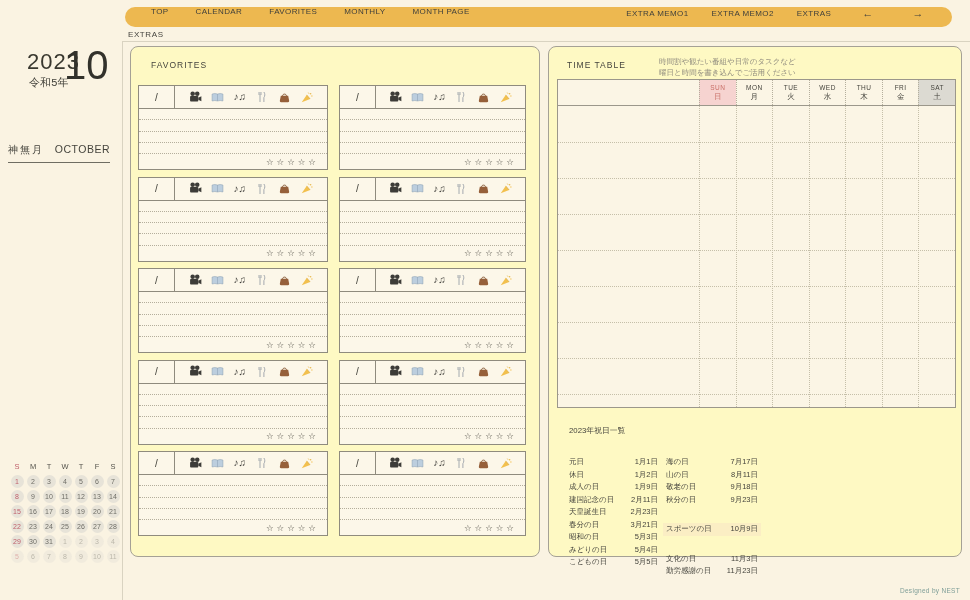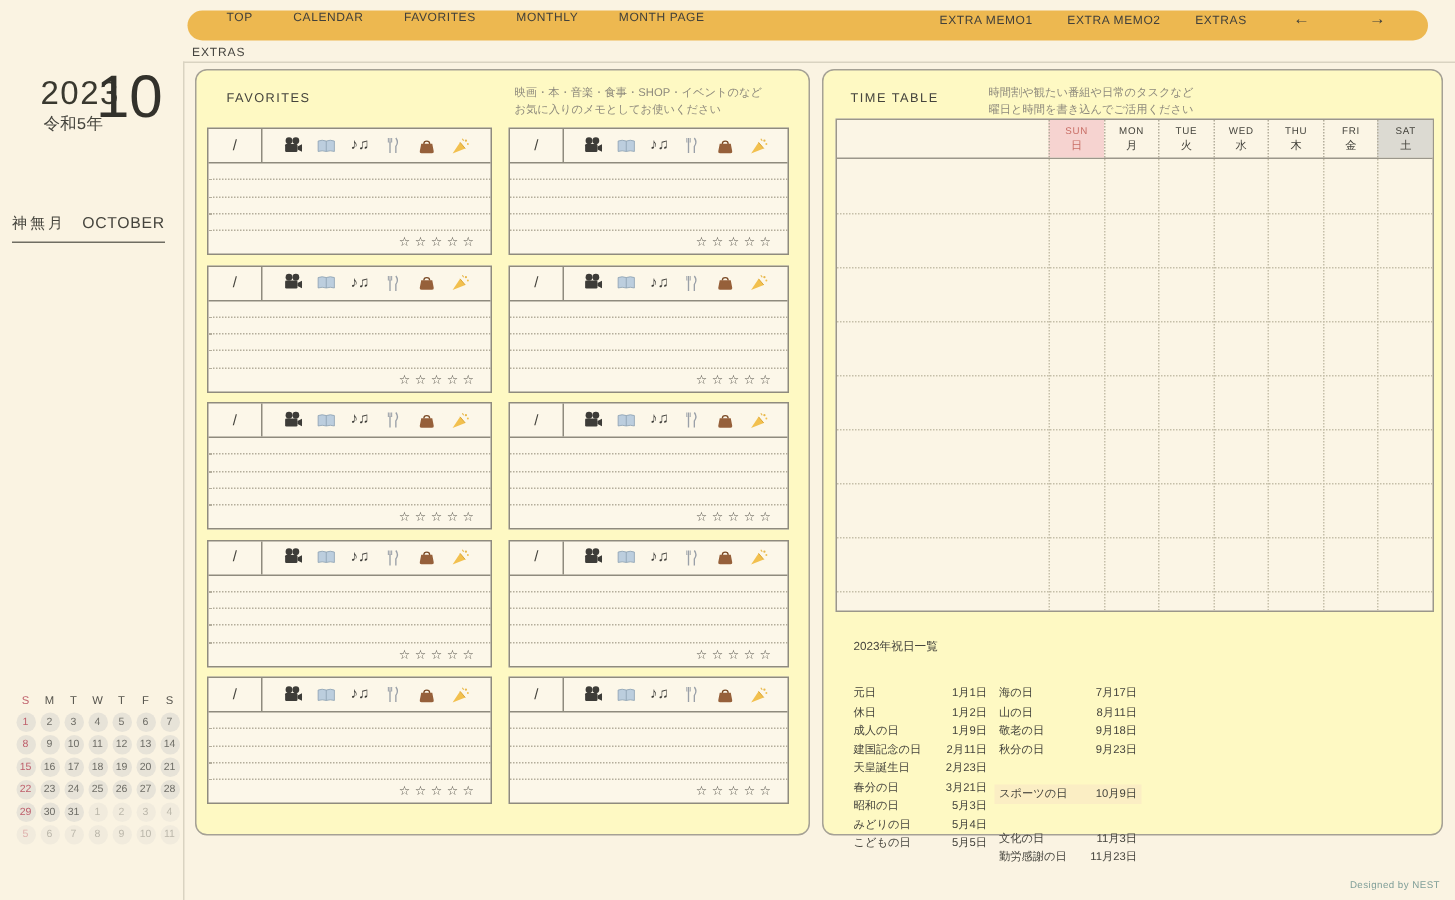--- a/index.html
+++ b/index.html
@@ -290,24 +290,20 @@
         <div class="mc-day">10</div>
       </div>
       <div class="mc-cell out">
         <div class="mc-day">11</div>
       </div>
     </div>
   </div>
 
 <div class="panel" id="favorites-panel">
   <div class="panel-title">FAVORITES</div>
-  <div class="panel-note">
-    <div>映画・本・音楽・食事・SHOP・イベントのなど</div>
-    <div>お気に入りのメモとしてお使いください</div>
-  </div>
   <div class="fav-grid" id="fav-grid">
       <div class="fav-box">
         <div class="fav-head">
           <div class="fav-slash">/</div>
           <div class="fav-icons">
             <div class="fav-icon">
               <svg viewBox="0 0 12 12" width="13" height="13">
                 <circle cx="3.4" cy="2.6" r="2.1" fill="#3d3c38"></circle>
                 <circle cx="7.6" cy="2.6" r="2.1" fill="#3d3c38"></circle>
                 <rect x="1" y="4.6" width="7.6" height="5" rx="0.8" fill="#3d3c38"></rect>

